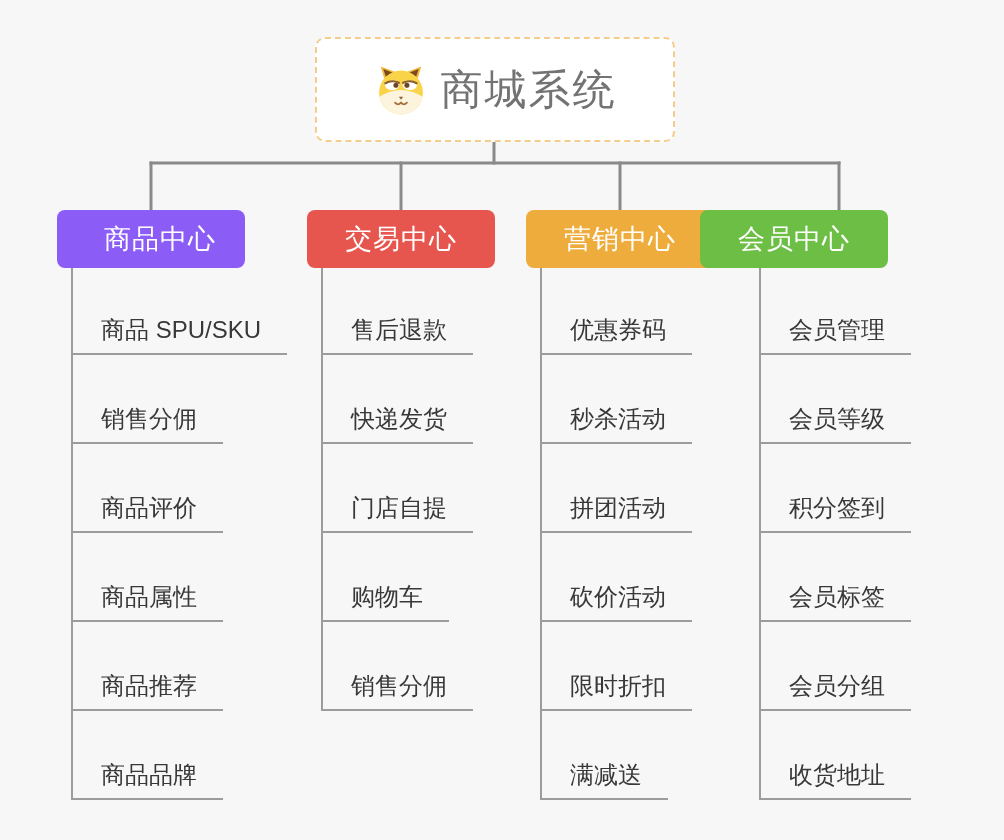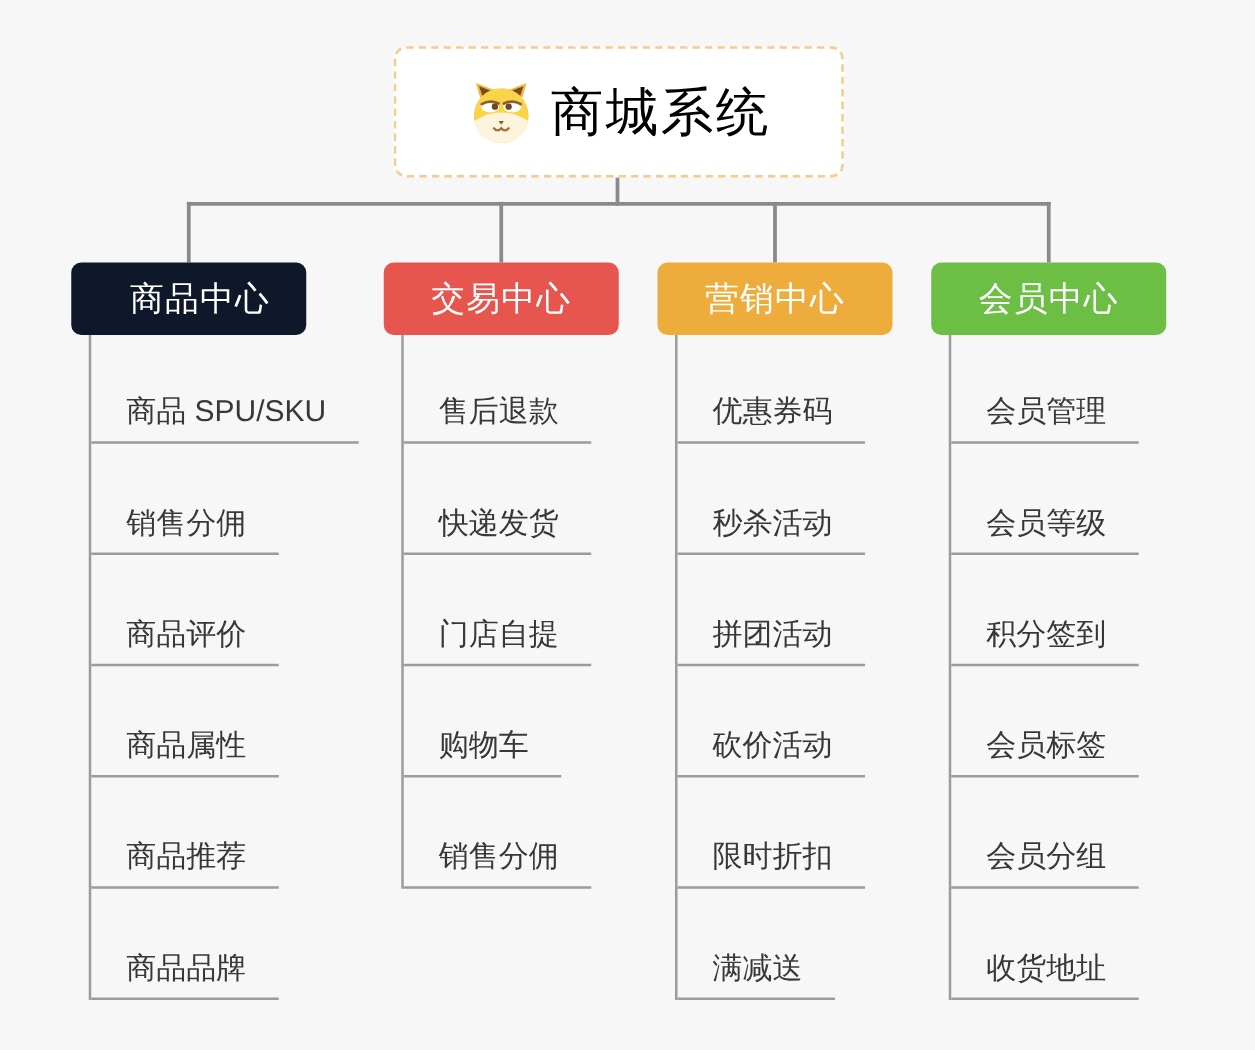--- a/index.html
+++ b/index.html
@@ -15,34 +15,34 @@
   
   .root-node {
     position:absolute; left:315px; top:37px; width:360px; height:105px;
     background:#FFFFFF;
     border:2px dashed #F5CC8B;
     border-radius:10px;
     display:flex; align-items:center; justify-content:center; gap:13px;
     z-index:2;
   }
   .root-title {
-    font-size:42px; color:#000000; letter-spacing:2px; font-weight:400;
+    font-size:42px; color:#737373; letter-spacing:2px; font-weight:400;
     line-height:1;
   }
   .dog-icon { width:54px; height:52px; display:block; }
 
   
   .branch-node {
     position:absolute; top:210px; width:188px; height:58px;
     border-radius:8px;
     color:#FFFFFF; font-size:27px; letter-spacing:1px;
     display:flex; align-items:center; justify-content:center;
     z-index:2;
   }
-  .b0 { left:57px; }  .b1 { left:307px; }  .b2 { left:526px; }  .b3 { left:745px; }
+  .b0 { left:57px; }  .b1 { left:307px; }  .b2 { left:526px; }  .b3 { left:700px; }
 
   
   .column {
     position:absolute; top:268px;
     border-left:2px solid #9C9C9C;
     z-index:1;
   }
   .c0 { left:71px;text-align:right; }  .c1 { left:321px; }  .c2 { left:540px; }  .c3 { left:759px; }
 
   .leaf-row { height:89px; display:flex; align-items:flex-end; }
@@ -81,21 +81,21 @@
     <path d="M13.5 22 Q21 17.5 29.5 21.5" stroke="#8B5E2F" stroke-width="2.5" fill="none" stroke-linecap="round"></path>
     <path d="M34.5 21.5 Q43 17.5 50.5 22" stroke="#8B5E2F" stroke-width="2.5" fill="none" stroke-linecap="round"></path>
     <circle cx="26" cy="24.5" r="3" fill="#6E4522"></circle>
     <circle cx="39" cy="24.5" r="3" fill="#6E4522"></circle>
     <path d="M29.5 38 h5 l-2.5 3.5 Z" fill="#8B5E2F"></path>
     <path d="M25 45 q3.5 4 7 0 q3.5 4 7 0" stroke="#A4713B" stroke-width="2.2" fill="none" stroke-linecap="round"></path>
   </svg>
   <span class="root-title">商城系统</span>
 </div>
 
-<div class="branch-node b0" style="background-color: #0f172a; padding-left: 18px;">商品中心</div>
+<div class="branch-node b0" style="background-color: #8b5cf6; padding-left: 18px;">商品中心</div>
 <div class="branch-node b1" style="background-color: rgb(230, 86, 78);">交易中心</div>
 <div class="branch-node b2" style="background-color: rgb(238, 172, 60);">营销中心</div>
 <div class="branch-node b3" style="background-color: rgb(108, 190, 68);">会员中心</div>
 
 <div class="column c0">
   <div class="leaf-row">
       <div class="leaf">商品 SPU/SKU</div>
     </div>
   <div class="leaf-row">
       <div class="leaf">销售分佣</div>

